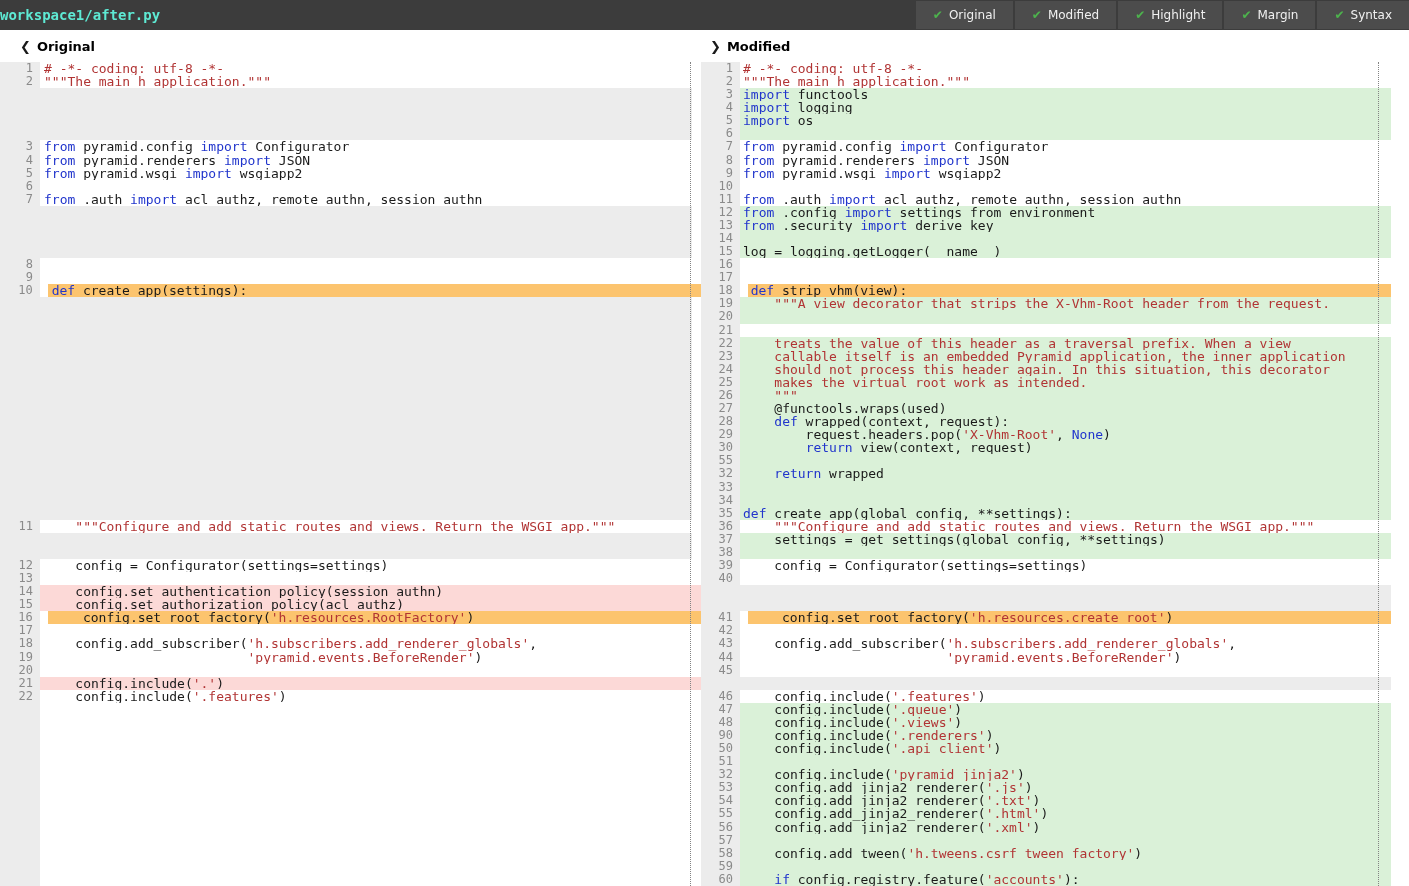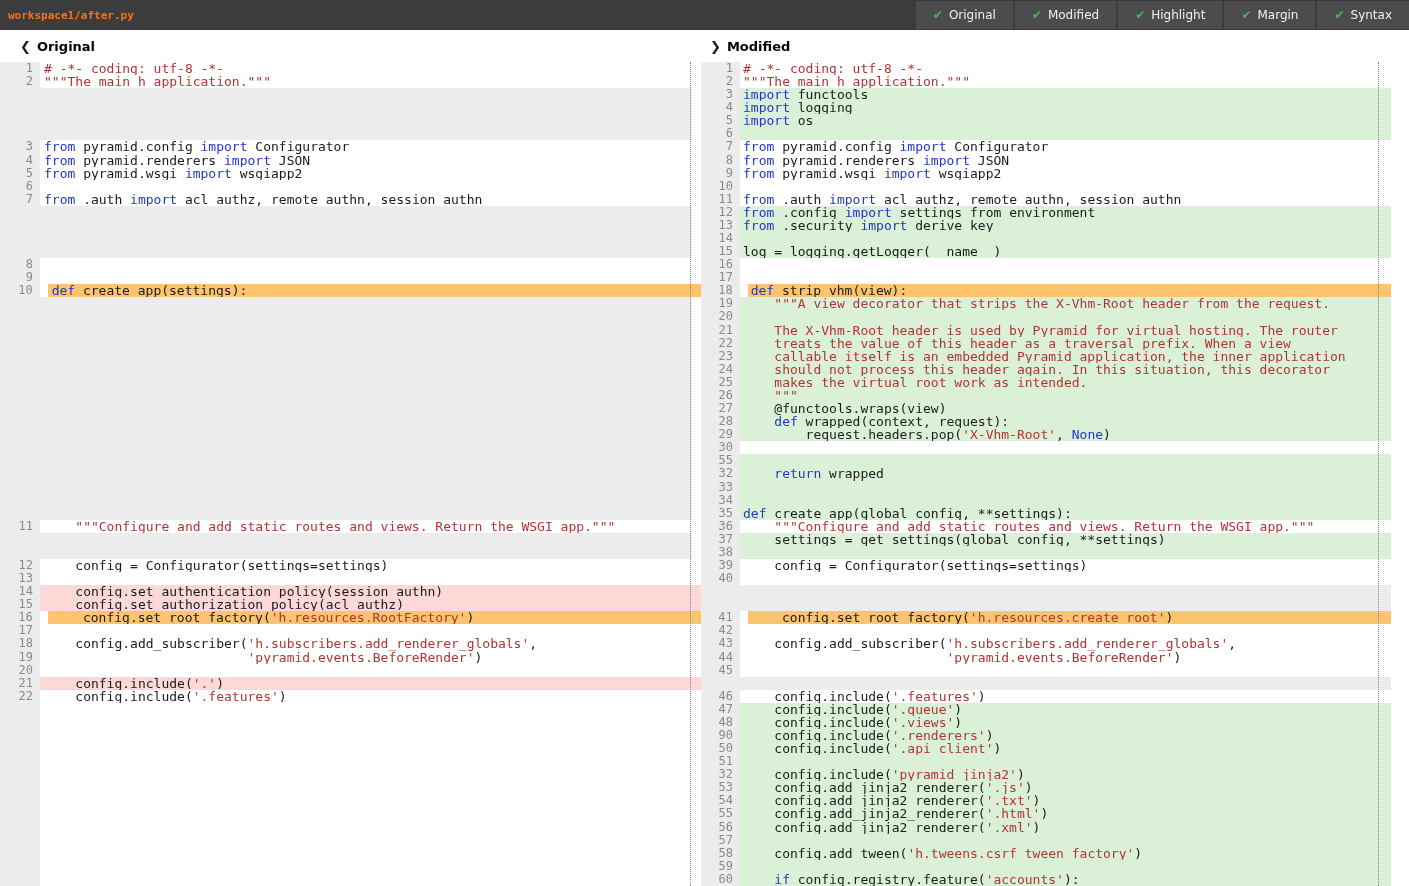--- a/index.html
+++ b/index.html
@@ -1,21 +1,21 @@
 <!DOCTYPE html>
 <html style="--add: #daf1d8; --del: #fcd9d7; --chg: #fcc46e; --ph: #ececec; --kw: #2135cc; --str: #b13434; --com: #b13434; --lnc: #8a8a8a; --tbbg: #3c3c3c; --btnbg: #4c4c4c; --chk: #4db34d;"><head>
 <meta charset="utf-8">
 <style>
   * { margin:0; padding:0; box-sizing:border-box; }
   html,body { width:1409px; height:886px; overflow:hidden; background:#fff;
               font-family:"DejaVu Sans", sans-serif; }
 
   
   .toolbar { height:30px; background:var(--tbbg); display:flex; align-items:center; }
-  .title   { color:#f97316; font-weight:bold; font-size:11px; padding-left:8px;
+  .title   { color:#5eead4; font-weight:bold; font-size:14px; padding-left:0;
              font-family:"DejaVu Sans Mono", monospace; }
   .tbtns   { margin-left:auto; display:flex; gap:2px; height:30px; padding:1px 0; }
   .tbtn    { background:var(--btnbg); color:#f0f0f0; font-size:12px; display:flex;
              align-items:center; gap:6px; padding:0 17px; cursor:default; }
   .chk     { color:var(--chk); font-size:12px; }
 
   
   .paneheaders { height:32px; position:relative; background:#fff; }
   .phdr  { position:absolute; top:0; height:32px; display:flex; align-items:center;
            gap:6px; font-weight:bold; font-size:13px; color:#000; }
@@ -106,30 +106,30 @@
       <div class="row"><div class="gut gl">7</div><div class="code cl"><span class="tok-kw">from</span> .auth <span class="tok-kw">import</span> acl_authz, remote_authn, session_authn</div><div class="sep"></div><div class="gut gr">11</div><div class="code cr"><span class="tok-kw">from</span> .auth <span class="tok-kw">import</span> acl_authz, remote_authn, session_authn</div><div class="edge"></div></div>
       <div class="row"><div class="gut gl"></div><div class="code cl c-ph"></div><div class="sep"></div><div class="gut gr">12</div><div class="code cr c-add"><span class="tok-kw">from</span> .config <span class="tok-kw">import</span> settings_from_environment</div><div class="edge"></div></div>
       <div class="row"><div class="gut gl"></div><div class="code cl c-ph"></div><div class="sep"></div><div class="gut gr">13</div><div class="code cr c-add"><span class="tok-kw">from</span> .security <span class="tok-kw">import</span> derive_key</div><div class="edge"></div></div>
       <div class="row"><div class="gut gl"></div><div class="code cl c-ph"></div><div class="sep"></div><div class="gut gr">14</div><div class="code cr c-add"></div><div class="edge"></div></div>
       <div class="row"><div class="gut gl"></div><div class="code cl c-ph"></div><div class="sep"></div><div class="gut gr">15</div><div class="code cr c-add">log = logging.getLogger(__name__)</div><div class="edge"></div></div>
       <div class="row"><div class="gut gl">8</div><div class="code cl"></div><div class="sep"></div><div class="gut gr">16</div><div class="code cr"></div><div class="edge"></div></div>
       <div class="row"><div class="gut gl">9</div><div class="code cl"></div><div class="sep"></div><div class="gut gr">17</div><div class="code cr"></div><div class="edge"></div></div>
       <div class="row"><div class="gut gl">10</div><div class="code cl c-chg"><span class="tok-kw">def</span> create_app(settings):</div><div class="sep" style="background: rgb(252, 196, 110);"></div><div class="gut gr">18</div><div class="code cr c-chg"><span class="tok-kw">def</span> strip_vhm(view):</div><div class="edge"></div></div>
       <div class="row"><div class="gut gl"></div><div class="code cl c-ph"></div><div class="sep"></div><div class="gut gr">19</div><div class="code cr c-add">    <span class="tok-str">"""A view decorator that strips the X-Vhm-Root header from the request.</span></div><div class="edge"></div></div>
       <div class="row"><div class="gut gl"></div><div class="code cl c-ph"></div><div class="sep"></div><div class="gut gr">20</div><div class="code cr c-add"><span class="tok-str"></span></div><div class="edge"></div></div>
-      <div class="row"><div class="gut gl"></div><div class="code cl c-ph"></div><div class="sep"></div><div class="gut gr">21</div><div class="code cr c-add"><span class="tok-str">    The X-Vhm-Root header is used by Pyramid for virtual hosting. The router</span></div><div class="edge"></div></div>
+      <div class="row"><div class="gut gl"></div><div class="code cl c-ph"></div><div class="sep"></div><div class="gut gr">21</div><div class="edge"></div></div>
       <div class="row"><div class="gut gl"></div><div class="code cl c-ph"></div><div class="sep"></div><div class="gut gr">22</div><div class="code cr c-add"><span class="tok-str">    treats the value of this header as a traversal prefix. When a view</span></div><div class="edge"></div></div>
       <div class="row"><div class="gut gl"></div><div class="code cl c-ph"></div><div class="sep"></div><div class="gut gr">23</div><div class="code cr c-add"><span class="tok-str">    callable itself is an embedded Pyramid application, the inner application</span></div><div class="edge"></div></div>
       <div class="row"><div class="gut gl"></div><div class="code cl c-ph"></div><div class="sep"></div><div class="gut gr">24</div><div class="code cr c-add"><span class="tok-str">    should not process this header again. In this situation, this decorator</span></div><div class="edge"></div></div>
       <div class="row"><div class="gut gl"></div><div class="code cl c-ph"></div><div class="sep"></div><div class="gut gr">25</div><div class="code cr c-add"><span class="tok-str">    makes the virtual root work as intended.</span></div><div class="edge"></div></div>
       <div class="row"><div class="gut gl"></div><div class="code cl c-ph"></div><div class="sep"></div><div class="gut gr">26</div><div class="code cr c-add"><span class="tok-str">    """</span></div><div class="edge"></div></div>
-      <div class="row"><div class="gut gl"></div><div class="code cl c-ph"></div><div class="sep"></div><div class="gut gr">27</div><div class="code cr c-add">    @functools.wraps(view)</div><div class="edge"></div></div>
+      <div class="row"><div class="gut gl"></div><div class="code cl c-ph"></div><div class="sep"></div><div class="gut gr">27</div><div class="code cr c-add">    @functools.wraps(used)</div><div class="edge"></div></div>
       <div class="row"><div class="gut gl"></div><div class="code cl c-ph"></div><div class="sep"></div><div class="gut gr">28</div><div class="code cr c-add">    <span class="tok-kw">def</span> wrapped(context, request):</div><div class="edge"></div></div>
       <div class="row"><div class="gut gl"></div><div class="code cl c-ph"></div><div class="sep"></div><div class="gut gr">29</div><div class="code cr c-add">        request.headers.pop(<span class="tok-str">'X-Vhm-Root'</span>, <span class="tok-kw">None</span>)</div><div class="edge"></div></div>
-      <div class="row"><div class="gut gl"></div><div class="code cl c-ph"></div><div class="sep"></div><div class="gut gr">30</div><div class="edge"></div></div>
+      <div class="row"><div class="gut gl"></div><div class="code cl c-ph"></div><div class="sep"></div><div class="gut gr">30</div><div class="code cr c-add">        <span class="tok-kw">return</span> view(context, request)</div><div class="edge"></div></div>
       <div class="row"><div class="gut gl"></div><div class="code cl c-ph"></div><div class="sep"></div><div class="gut gr">55</div><div class="code cr c-add"></div><div class="edge"></div></div>
       <div class="row"><div class="gut gl"></div><div class="code cl c-ph"></div><div class="sep"></div><div class="gut gr">32</div><div class="code cr c-add">    <span class="tok-kw">return</span> wrapped</div><div class="edge"></div></div>
       <div class="row"><div class="gut gl"></div><div class="code cl c-ph"></div><div class="sep"></div><div class="gut gr">33</div><div class="code cr c-add"></div><div class="edge"></div></div>
       <div class="row"><div class="gut gl"></div><div class="code cl c-ph"></div><div class="sep"></div><div class="gut gr">34</div><div class="code cr c-add"></div><div class="edge"></div></div>
       <div class="row"><div class="gut gl"></div><div class="code cl c-ph"></div><div class="sep"></div><div class="gut gr">35</div><div class="code cr c-add"><span class="tok-kw">def</span> create_app(global_config, **settings):</div><div class="edge"></div></div>
       <div class="row"><div class="gut gl">11</div><div class="code cl">    <span class="tok-str">"""Configure and add static routes and views. Return the WSGI app."""</span></div><div class="sep"></div><div class="gut gr">36</div><div class="code cr">    <span class="tok-str">"""Configure and add static routes and views. Return the WSGI app."""</span></div><div class="edge"></div></div>
       <div class="row"><div class="gut gl"></div><div class="code cl c-ph"></div><div class="sep"></div><div class="gut gr">37</div><div class="code cr c-add">    settings = get_settings(global_config, **settings)</div><div class="edge"></div></div>
       <div class="row"><div class="gut gl"></div><div class="code cl c-ph"></div><div class="sep"></div><div class="gut gr">38</div><div class="code cr c-add"></div><div class="edge"></div></div>
       <div class="row"><div class="gut gl">12</div><div class="code cl">    config = Configurator(settings=settings)</div><div class="sep"></div><div class="gut gr">39</div><div class="code cr">    config = Configurator(settings=settings)</div><div class="edge"></div></div>
       <div class="row"><div class="gut gl">13</div><div class="code cl"></div><div class="sep"></div><div class="gut gr">40</div><div class="code cr"></div><div class="edge"></div></div>

